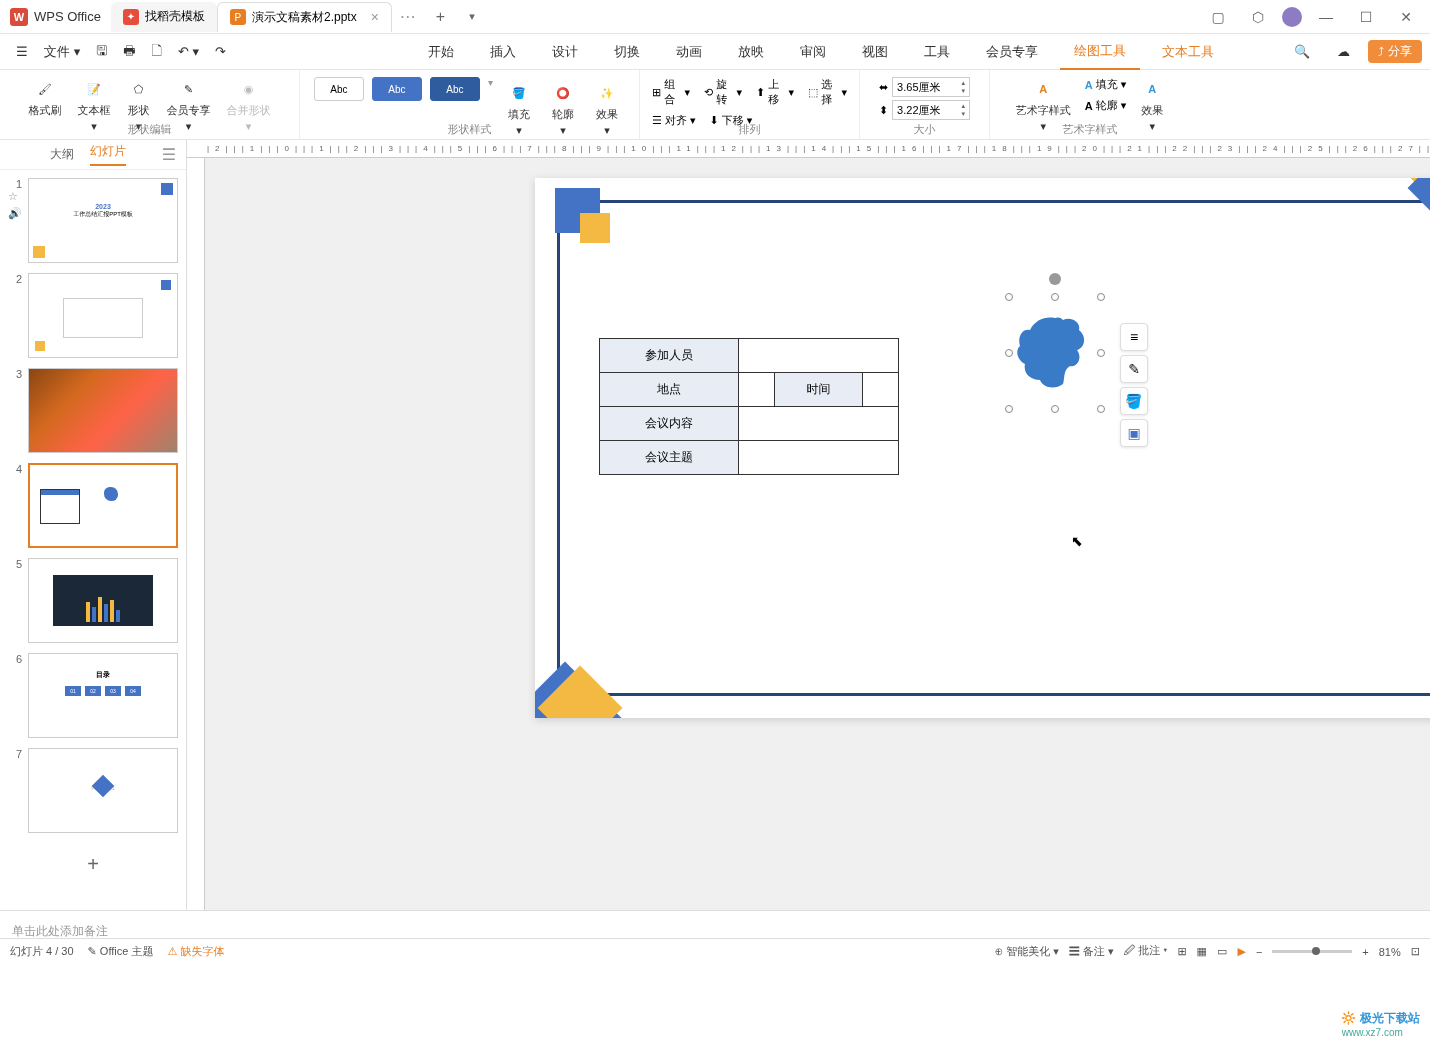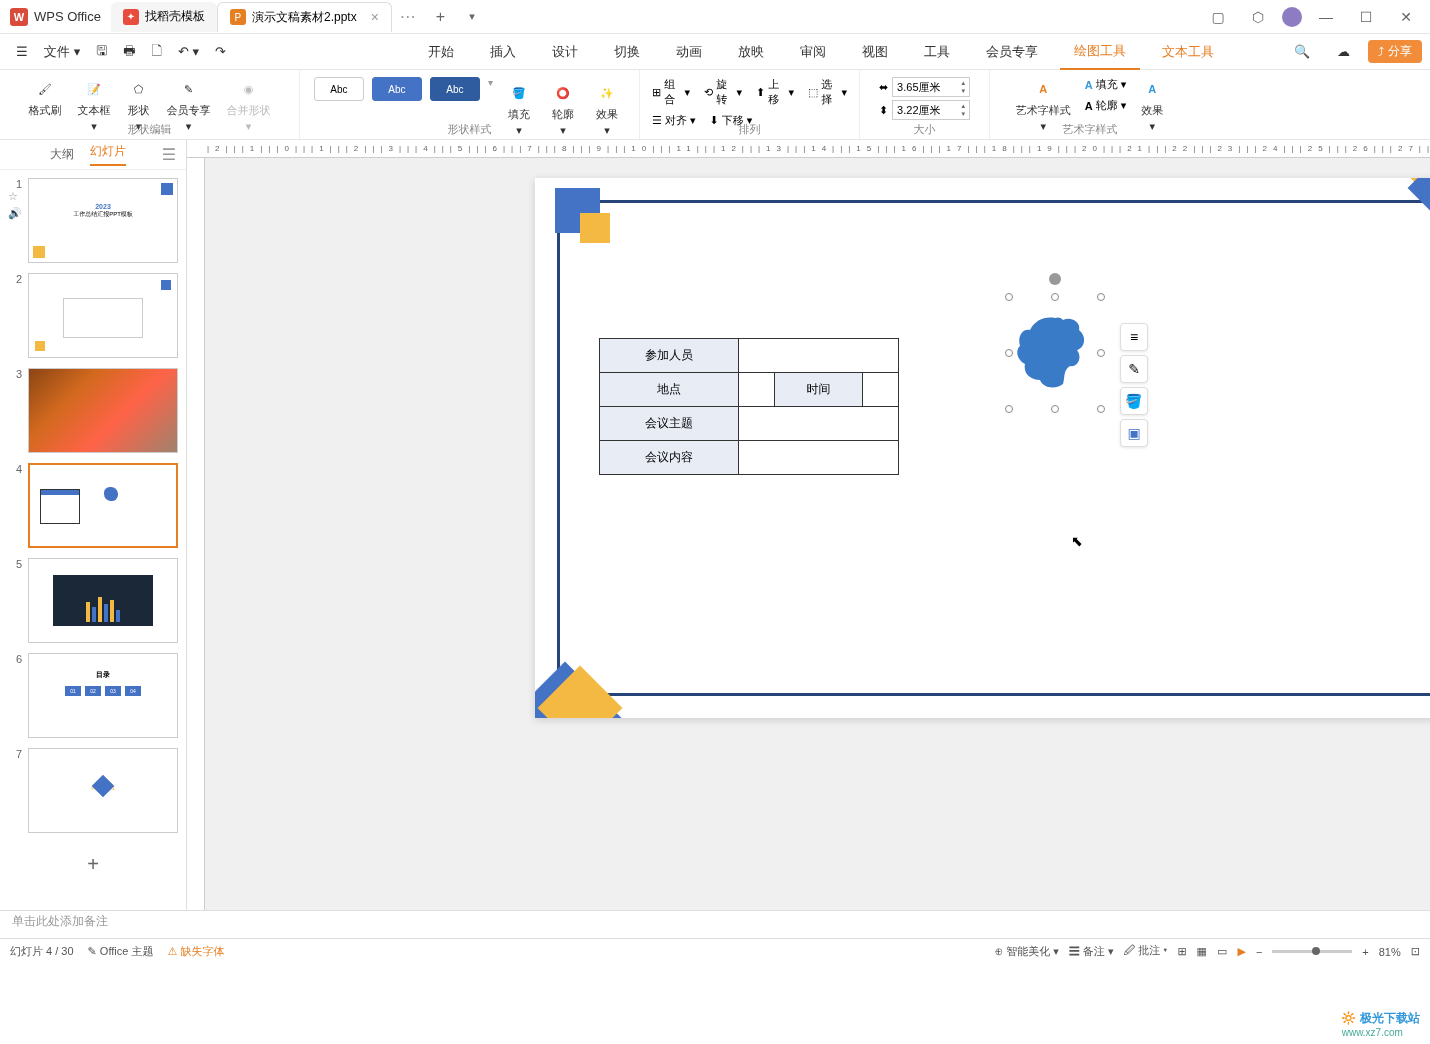--- a/index.html
+++ b/index.html
@@ -75,21 +75,21 @@
 .shape-sel{position:absolute;top:115px;left:470px;width:100px;height:120px}
 .shape-handles{position:absolute;inset:0}
 .handle{position:absolute;width:8px;height:8px;background:#fff;border:1px solid #888;border-radius:50%}
 .handle.tl{top:0;left:0}.handle.tm{top:0;left:50%;margin-left:-4px}.handle.tr{top:0;right:0}
 .handle.ml{top:50%;left:0;margin-top:-4px}.handle.mr{top:50%;right:0;margin-top:-4px}
 .handle.bl{bottom:0;left:0}.handle.bm{bottom:0;left:50%;margin-left:-4px}.handle.br{bottom:0;right:0}
 .rotate-handle{position:absolute;top:-20px;left:50%;margin-left:-6px;width:12px;height:12px;background:#999;border-radius:50%}
 .cloud-shape{position:absolute;top:15px;left:10px;width:80px;height:90px}
 .float-toolbar{position:absolute;top:145px;left:585px;display:flex;flex-direction:column;gap:4px}
 .float-btn{width:28px;height:28px;background:#fff;border:1px solid #ddd;border-radius:4px;display:flex;align-items:center;justify-content:center;font-size:14px;box-shadow:0 1px 3px rgba(0,0,0,0.1)}
-.notes-bar{height:28px;background:#fff;border-top:1px solid #ddd;padding:2px 12px;font-size:12px;color:#999}
+.notes-bar{height:28px;background:#fff;border-top:1px solid #ddd;padding:12px 12px;font-size:12px;color:#999}
 .statusbar{height:26px;background:#fff;border-top:1px solid #ddd;display:flex;align-items:center;padding:0 10px;font-size:11px;color:#555;gap:14px}
 .status-right{margin-left:auto;display:flex;align-items:center;gap:10px}
 .zoom-slider{width:80px;height:3px;background:#ccc;position:relative}
 .zoom-thumb{position:absolute;width:8px;height:8px;background:#666;border-radius:50%;top:-3px;left:40px}
 .watermark{position:absolute;bottom:70px;right:200px;display:flex;align-items:center;gap:10px}
 .wm-text{font-size:42px;font-weight:bold;color:#e74c3c}
 .wm-url{font-size:20px;color:#3498db;position:absolute;bottom:-24px;left:0}
 .wm-tag{width:190px;height:100px;background:#3498db;border-radius:16px;display:flex;align-items:center;justify-content:center;color:#fff;font-size:52px;font-weight:bold}
 .watermark2{position:absolute;bottom:6px;right:10px;font-size:12px;color:#4a9}
 .cursor{position:absolute;top:355px;left:536px;font-size:14px;color:#000;pointer-events:none}
@@ -347,25 +347,25 @@
                 <td>参加人员</td>
                 <td class="blank" colspan="3"></td>
               </tr>
           <tr>
                 <td>地点</td>
                 <td class="blank"></td>
                 <td>时间</td>
                 <td class="blank"></td>
               </tr>
           <tr>
-                <td>会议主题</td>
+                <td>会议内容</td>
                 <td class="blank" colspan="3"></td>
               </tr>
           <tr>
-                <td>会议内容</td>
+                <td>会议主题</td>
                 <td class="blank" colspan="3"></td>
               </tr>
         </tbody>
           </table>
 
         <div class="shape-sel">
           <div class="rotate-handle"></div>
           <svg class="cloud-shape" viewBox="0 0 80 90">
             <path d="M 40 10 C 30 8, 20 12, 15 22 C 8 20, 2 28, 5 38 C 0 42, 2 52, 10 56 C 8 65, 15 72, 25 72 C 28 80, 40 82, 48 76 C 50 70, 48 62, 55 58 C 62 60, 68 50, 62 42 C 70 40, 72 28, 64 22 C 66 14, 56 8, 48 12 C 46 9, 42 9, 40 10 Z" fill="#3a7bc8"></path>
           </svg>

